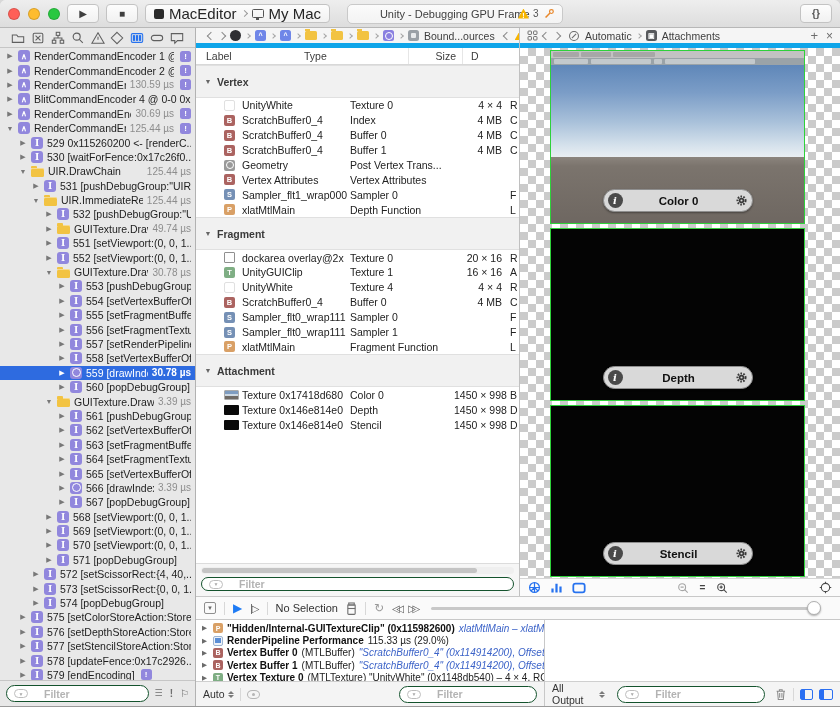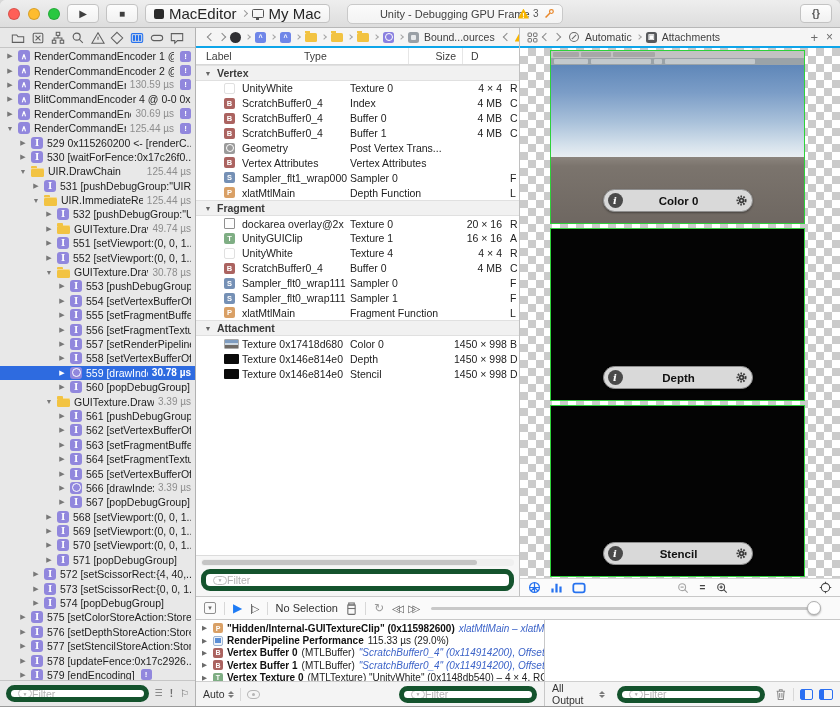--- a/index.html
+++ b/index.html
@@ -42,46 +42,46 @@
   .ttime{margin-left:auto;flex:none;font-size:10px;color:#8d8d8d;}
   .trow-nav.sel .ttime{color:#fff;font-weight:bold;}
   .icsq{width:12px;height:12px;border-radius:3px;flex:none;display:inline-flex;align-items:center;justify-content:center;color:#fff;background:#9187dd;}
   .icsq.enc{font:bold 8px "Liberation Sans",sans-serif;}
   .icsq.cmd{font:bold 9px "DejaVu Serif",serif;}
   .icsq.draw::before{content:"";width:7px;height:7px;border:1.6px solid #fff;border-radius:50%;}
   .badge{width:11px;height:11px;flex:none;border-radius:2.5px;background:#9187dd;color:#fff;font:bold 8px "Liberation Sans",sans-serif;display:inline-flex;align-items:center;justify-content:center;margin-left:2px;}
   .folder{width:13px;height:9px;background:#f2c342;border-radius:1.5px;flex:none;position:relative;margin-top:2px;box-shadow:inset 0 1px 0 rgba(255,255,255,.4);}
   .folder::before{content:"";position:absolute;top:-2px;left:0;width:6px;height:2.5px;background:#f2c342;border-radius:1px 1px 0 0;}
   .nav-filterbar{height:26px;flex:none;border-top:1px solid #c6c6c6;display:flex;align-items:center;padding:0 6px;gap:6px;background:#e8e8e8;}
-  .ffield{display:flex;align-items:center;gap:0;background:#fff;border:5px solid #14532d;border-radius:9px;height:17px;padding:0 7px;color:#b3b3b3;font-size:10.5px;flex:1;min-width:0;white-space:nowrap;overflow:hidden;}
+  .ffield{display:flex;align-items:center;gap:16px;background:#fff;border:1px solid #14532d;border-radius:9px;height:17px;padding:0 7px;color:#b3b3b3;font-size:10.5px;flex:1;min-width:0;white-space:nowrap;overflow:hidden;font-weight:bold;}
   .fglyph{min-width:14px;height:9px;border:1px solid #bdbdbd;border-radius:5px;display:inline-flex;align-items:center;justify-content:center;font-size:5px;color:#ababab;flex:none;letter-spacing:0;}
   .nav-fbicons{display:flex;gap:7px;align-items:center;flex:none;color:#6f6f6f;}
   .fbicon{font-size:10px;line-height:1;}
 
   
-  .jumpbar{height:20px;flex:none;background:#f5f5f5;border-bottom:2px solid #0ea5e9;display:flex;align-items:center;padding:0 7px;gap:5px;font-size:10.5px;color:#3e3e3e;white-space:nowrap;overflow:hidden;}
+  .jumpbar{height:20px;flex:none;background:#f5f5f5;border-bottom:5px solid #0ea5e9;display:flex;align-items:center;padding:0 7px;gap:5px;font-size:10.5px;color:#3e3e3e;white-space:nowrap;overflow:hidden;}
   .chev{width:6px;height:6px;border-left:1.4px solid #8b8b8b;border-bottom:1.4px solid #8b8b8b;flex:none;}
   .chev.l{transform:rotate(45deg);}
   .chev.r{transform:rotate(225deg);}
   .mini-sep{width:4px;height:4px;border-top:1px solid #a5a5a5;border-right:1px solid #a5a5a5;transform:rotate(45deg);flex:none;}
   .crumb-ic{width:11px;height:11px;border-radius:2.5px;flex:none;display:inline-flex;align-items:center;justify-content:center;color:#fff;font:bold 7px "Liberation Sans",sans-serif;}
   .crumb-ic.app{background:#2f2f33;border-radius:50%;}
   .crumb-ic.encb{background:#6f86e8;}
   .crumb-ic.drawb{background:#8a80e0;}
   .crumb-ic.drawb::before{content:"";width:6px;height:6px;border:1.3px solid #fff;border-radius:50%;}
   .crumb-ic.boundb{background:#9aa0a6;}
   .crumb-ic.boundb::before{content:"";width:5px;height:5px;background:#e8eaec;border-radius:1px;}
   .crumb-folder{width:12px;height:9px;background:#f2c342;border-radius:1.5px;flex:none;position:relative;}
   .crumb-folder::before{content:"";position:absolute;top:-2px;left:0;width:5px;height:2px;background:#f2c342;}
   .jb-right{margin-left:auto;display:flex;align-items:center;gap:8px;color:#6d6d6d;font-size:13px;}
 
   
   .colhdr{height:17px;flex:none;display:flex;align-items:center;font-size:10.5px;color:#3c3c3c;border-bottom:1px solid #d8d8d8;background:#fff;}
   .table{flex:1;overflow:hidden;background:#fff;}
-  .sect{height:16px;display:flex;align-items:center;gap:5px;padding-left:8px;background:#f1f1f1;border-top:1px solid #e0e0e0;border-bottom:1px solid #e0e0e0;font-size:10.5px;font-weight:bold;color:#3a3a3a;}
+  .sect{height:33px;display:flex;align-items:center;gap:5px;padding-left:8px;background:#f1f1f1;border-top:1px solid #e0e0e0;border-bottom:1px solid #e0e0e0;font-size:10.5px;font-weight:bold;color:#3a3a3a;}
   .sect .disc{color:#666;}
   .trow{display:flex;align-items:center;height:14.9px;font-size:10.5px;color:#222;white-space:nowrap;}
   .t-iconwrap{width:46px;flex:none;display:flex;justify-content:flex-start;padding-left:28px;}
   .t-label{width:108px;flex:none;overflow:hidden;}
   .t-type{width:104px;flex:none;overflow:hidden;}
   .t-size{width:48px;flex:none;text-align:right;}
   .t-detail{width:20px;flex:none;padding-left:8px;overflow:hidden;}
   .h-label{width:108px;padding-left:10px;}
   .h-type{width:104px;}
   .h-size{width:48px;text-align:right;border-left:1px solid #e6e6e6;height:100%;display:flex;align-items:center;justify-content:flex-end;}

